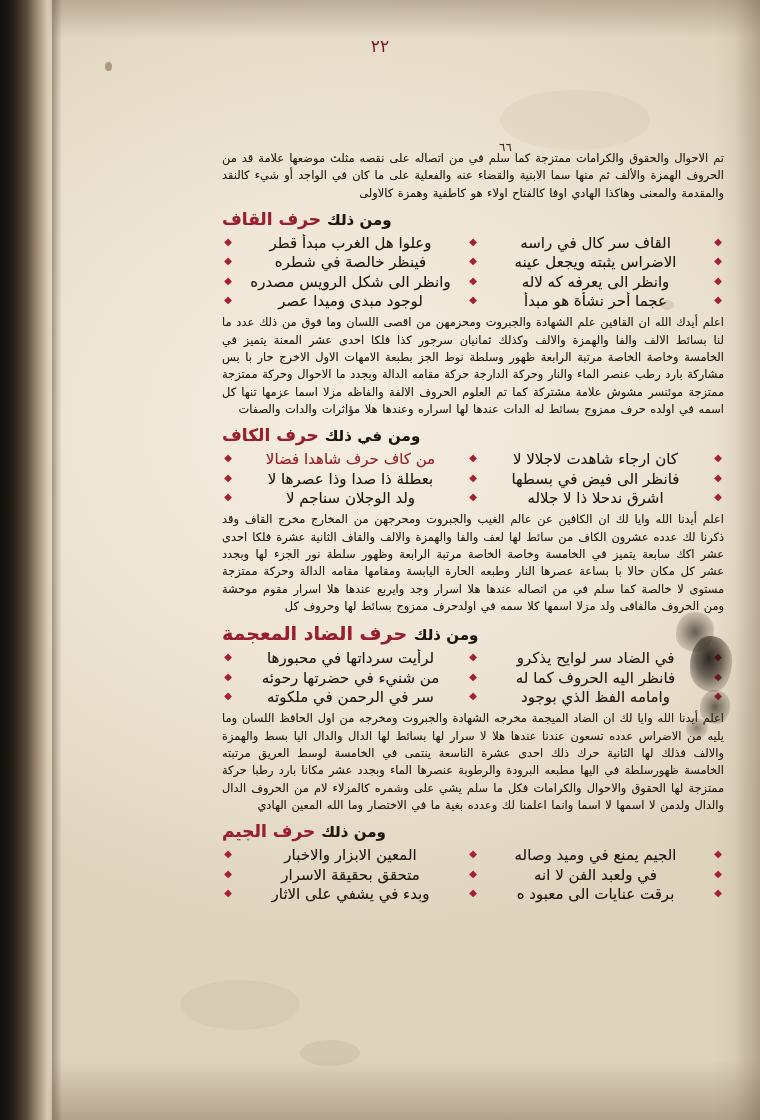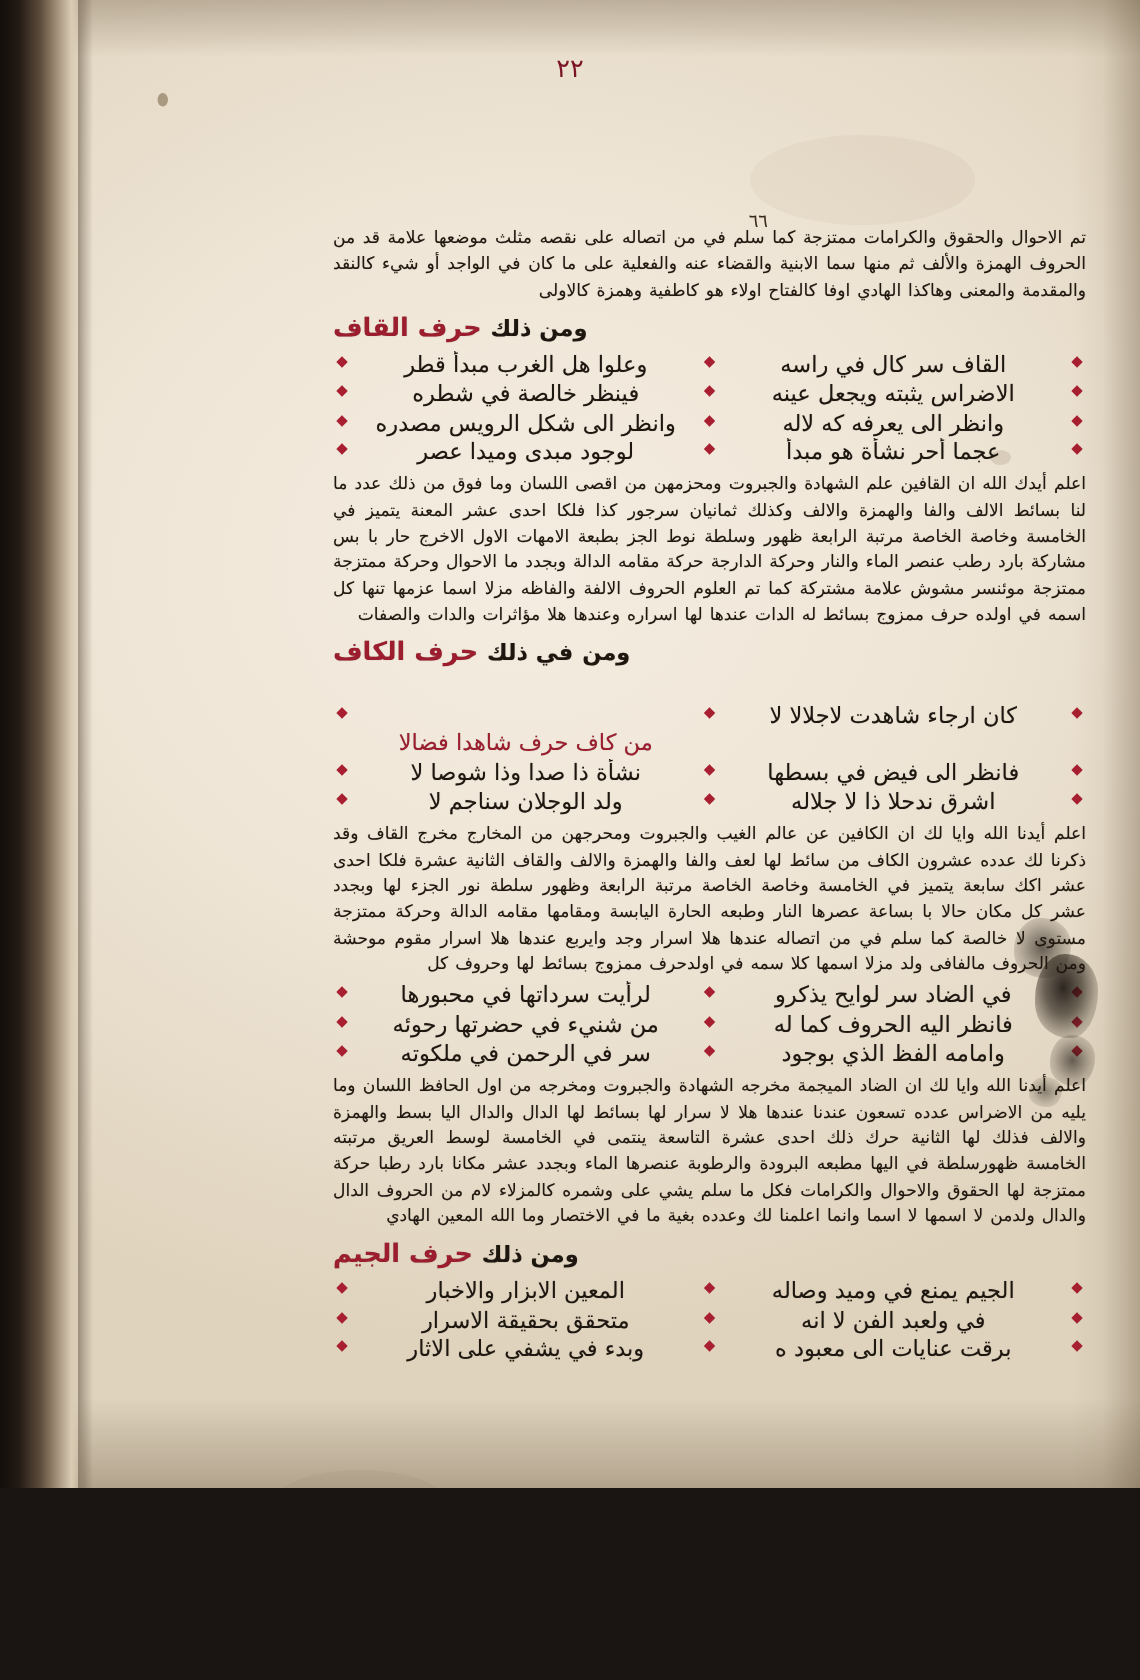--- a/index.html
+++ b/index.html
@@ -11,21 +11,21 @@
     width: 760px;
     height: 1120px;
     overflow: hidden;
     font-family: "DejaVu Sans", sans-serif;
   }
 
   
   #manuscript-page {
     position: relative;
     width: 760px;
-    height: 992px;
+    height: 1120px;
     background:
       radial-gradient(ellipse 600px 520px at 46% 38%, #f4ece0 0%, #efe6d7 45%, #e8ddcb 72%, #dfd3bd 100%);
     overflow: hidden;
   }
 
   
   .gutter-shadow {
     position: absolute;
     left: 0; top: 0;
     width: 56px; height: 100%;
@@ -163,21 +163,21 @@
     direction: rtl;
   }
   .hemistich {
     flex: 1 1 0;
     font-size: 15px;
     color: #1d1710;
     white-space: nowrap;
     overflow: hidden;
     text-align: center;
   }
-  .hemistich.red { color: #9b1d2e; margin-top: 36px; }
+  .hemistich.red { color: #9b1d2e; }
   .vmark {
     flex: 0 0 auto;
     color: #a71f30;
     font-size: 10px;
     line-height: 1;
     width: 12px;
     text-align: center;
     transform: translateY(-1px);
   }
 
@@ -265,34 +265,38 @@
         <span class="vmark">◆</span>
         <span class="hemistich">كان ارجاء شاهدت لاجلالا لا</span>
         <span class="vmark">◆</span>
         <span class="hemistich red">من كاف حرف شاهدا فضالا</span>
         <span class="vmark">◆</span>
       </div>
       <div class="verse-line">
         <span class="vmark">◆</span>
         <span class="hemistich">فانظر الى فيض في بسطها</span>
         <span class="vmark">◆</span>
-        <span class="hemistich">نشأة ذا صدا وذا شوصا لا</span>
+        <span class="hemistich">بعطلة ذا صدا وذا عصرها لا</span>
         <span class="vmark">◆</span>
       </div>
       <div class="verse-line">
         <span class="vmark">◆</span>
         <span class="hemistich">اشرق ندحلا ذا لا جلاله</span>
         <span class="vmark">◆</span>
         <span class="hemistich">ولد الوجلان سناجم لا</span>
         <span class="vmark">◆</span>
       </div>
     </div>
 
     <p class="prose">اعلم أيدنا الله وايا لك ان الكافين عن عالم الغيب والجبروت ومحرجهن من المخارج مخرج القاف وقد ذكرنا لك عدده عشرون الكاف من سائط لها لعف والفا والهمزة والالف والقاف الثانية عشرة فلكا احدى عشر اكك سابعة يتميز في الخامسة وخاصة الخاصة مرتبة الرابعة وظهور سلطة نور الجزء لها وبجدد عشر كل مكان حالا با بساعة عصرها النار وطبعه الحارة اليابسة ومقامها مقامه الدالة وحركة ممتزجة مستوى لا خالصة كما سلم في من اتصاله عندها هلا اسرار وجد وايربع عندها هلا اسرار مقوم موحشة ومن الحروف مالفافى ولد مزلا اسمها كلا سمه في اولدحرف ممزوج بسائط لها وحروف كل</p>
 
+    <div class="section-heading big">
+      <span class="lead">ومن ذلك</span>
+      <span>حرف الضاد المعجمة</span>
+    </div>
 
     <div class="verse-block">
       <div class="verse-line">
         <span class="vmark">◆</span>
         <span class="hemistich">في الضاد سر لوايح يذكرو</span>
         <span class="vmark">◆</span>
         <span class="hemistich">لرأيت سرداتها في محبورها</span>
         <span class="vmark">◆</span>
       </div>
       <div class="verse-line">

